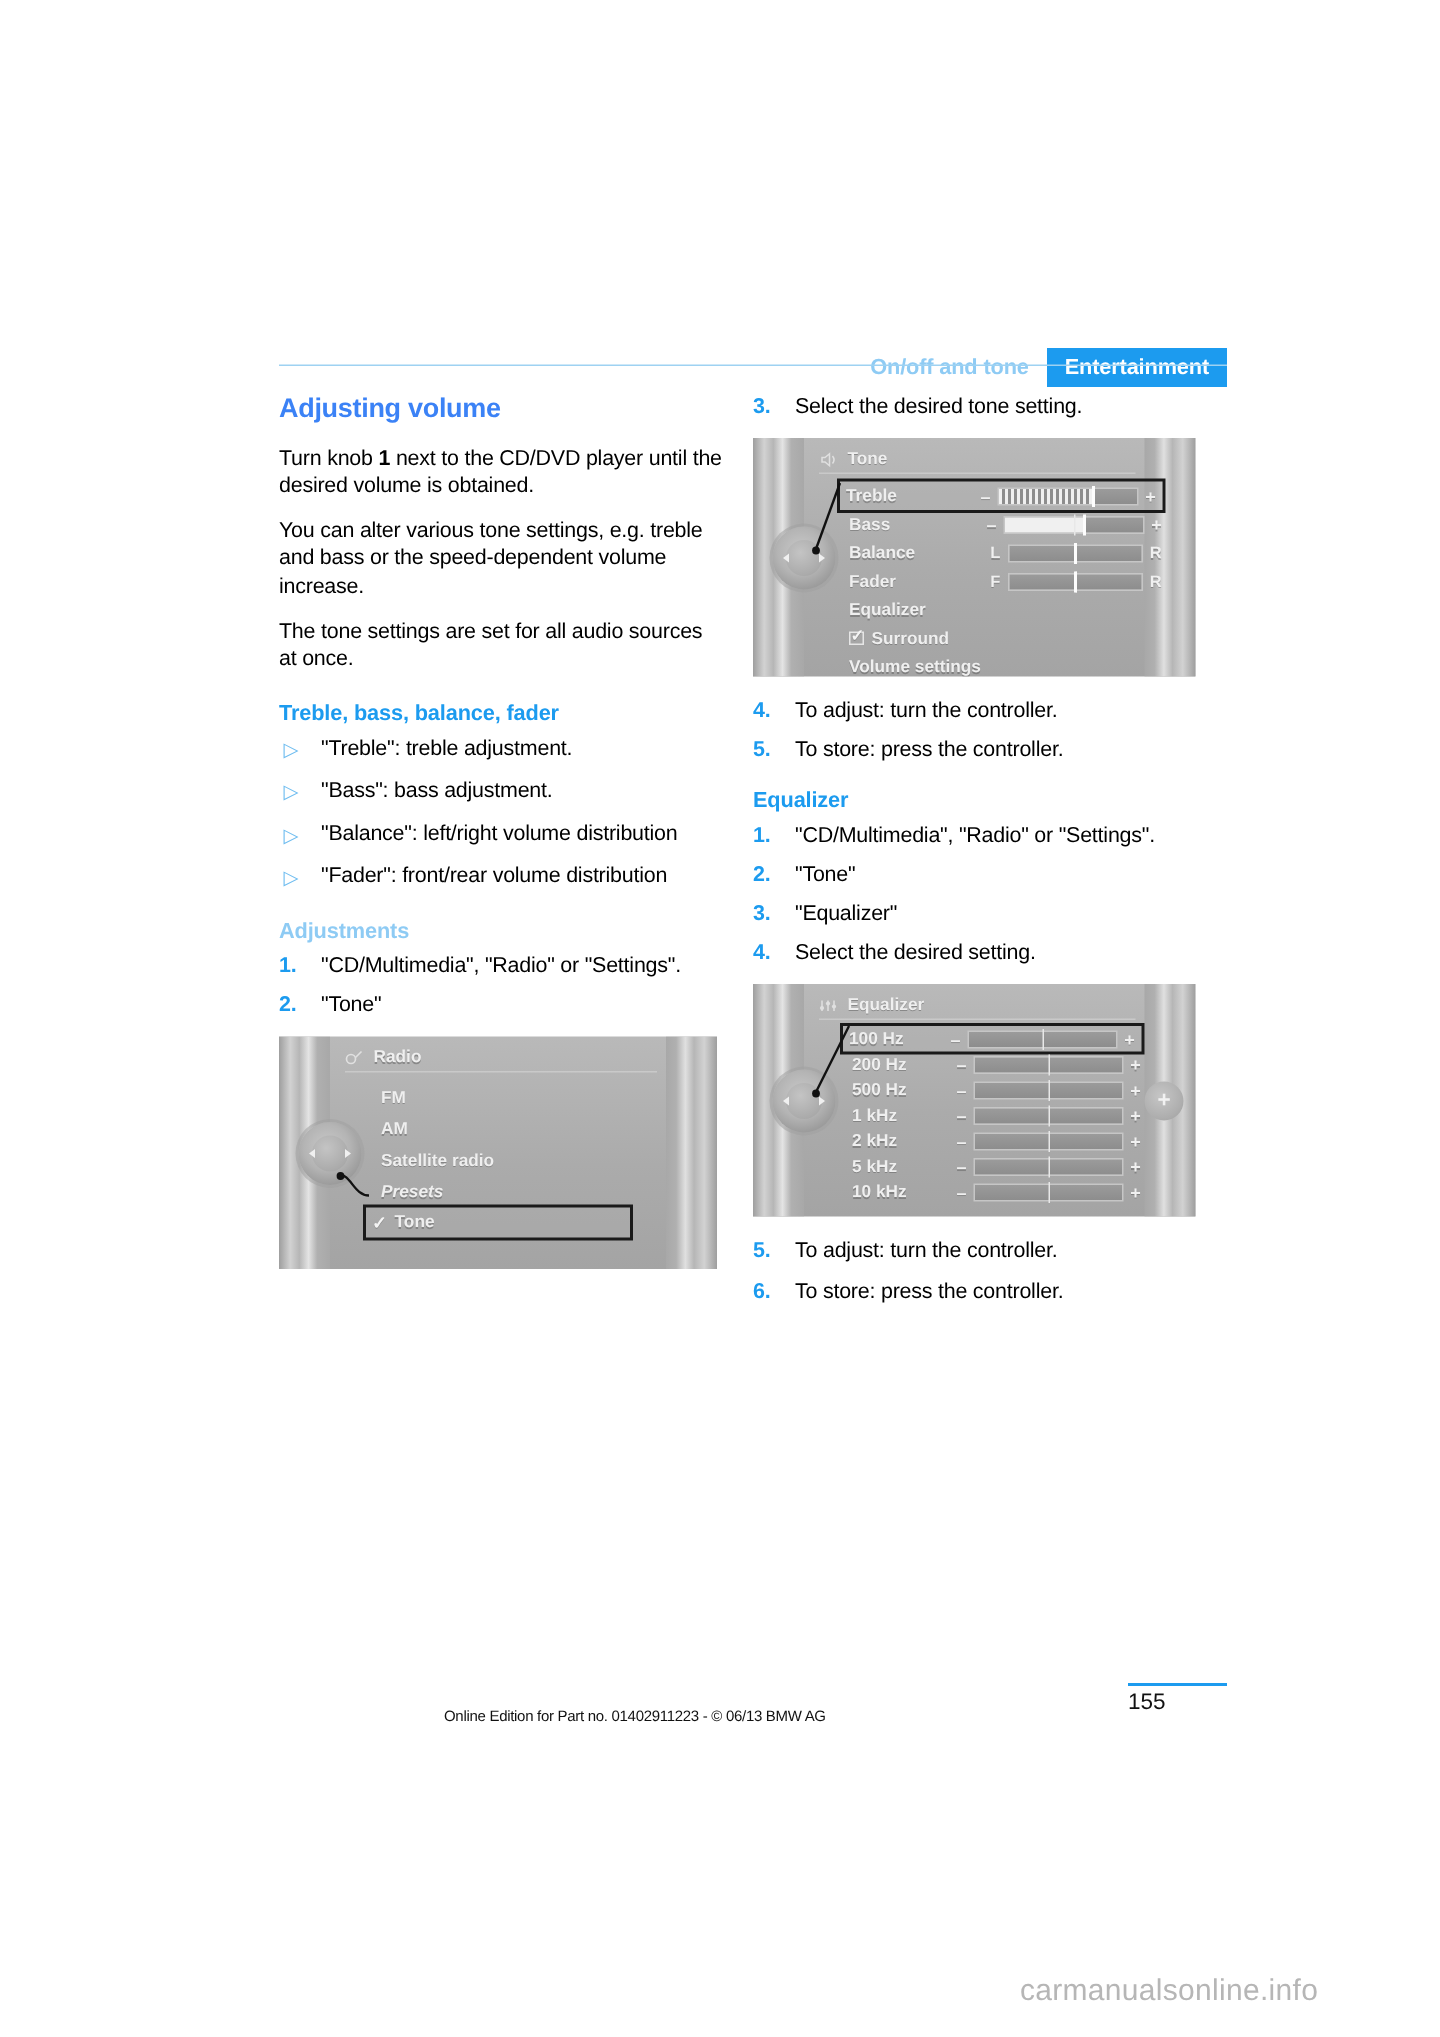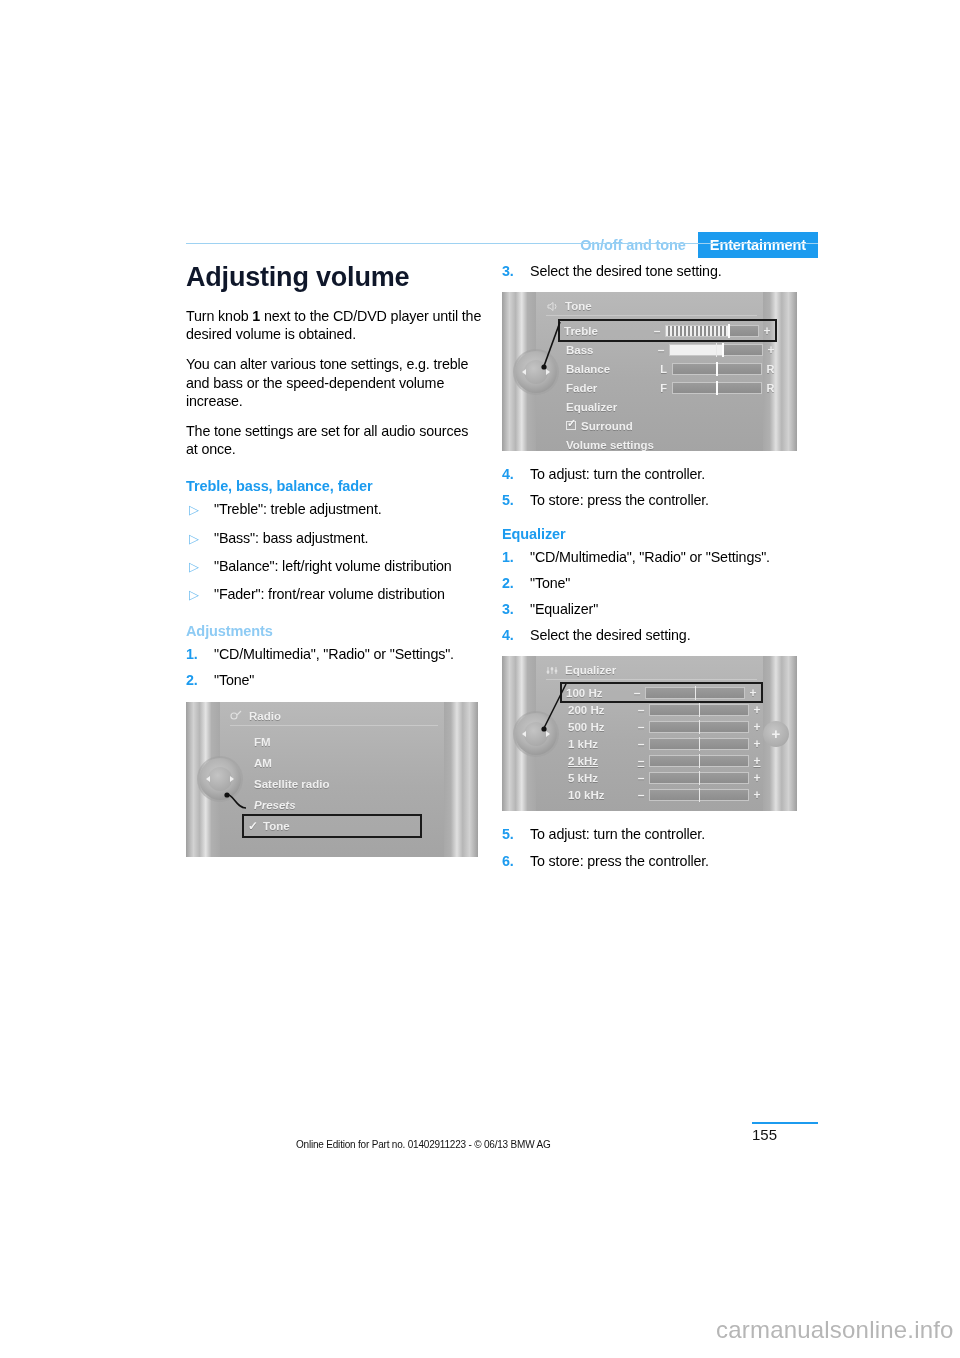--- a/index.html
+++ b/index.html
@@ -62,22 +62,22 @@
   
   .col {
     position: absolute;
     top: 262px;
     width: 296px;
   }
   .col-left { left: 186px; }
   .col-right { left: 502px; }
 
   h1.title {
-    color: #0f172a;
-    font-size: 27px;
+    color: #3b82f6;
+    font-size: 18px;
     font-weight: bold;
     margin: 0 0 14px 0;
     letter-spacing: -0.2px;
     line-height: 1.15;
   }
   h1.title.spaced { margin-top: 32px; }
 
   h2.sub {
     color: #1C9BEF;
     font-size: 14.5px;
@@ -352,24 +352,23 @@
     position: absolute;
     left: 752px;
     top: 1126px;
     font-size: 15px;
     color: #111;
   }
   .watermark {
     position: absolute;
     left: 680px;
     top: 1316px;
-    font-size: 24px;
+    font-size: 20px;
     color: #b6b6b6;
     letter-spacing: .2px;
-    margin-left: 36px;
   }
 </style>
 </head>
 <body>
 
 <div class="page-header">
   <div class="hdr-crumbs">
     <div class="hdr-chapter">On/off and tone</div>
     <div class="hdr-section">Entertainment</div>
   </div>
@@ -620,21 +619,21 @@
         <span class="lbl" style="width:58px;">1 kHz</span>
         <span class="sl">
           <span class="sgn">–</span>
           <span class="track" style="width:98px;">
               <span class="mid"></span>
             </span>
           <span class="sgn">+</span>
         </span>
       </div>
 
-      <div class="row" style="height:17px;text-decoration:underline;">
+      <div class="row" style="height:17px;">
         <span class="lbl" style="width:58px;">2 kHz</span>
         <span class="sl">
           <span class="sgn">–</span>
           <span class="track" style="width:98px;">
               <span class="mid"></span>
             </span>
           <span class="sgn">+</span>
         </span>
       </div>
 

